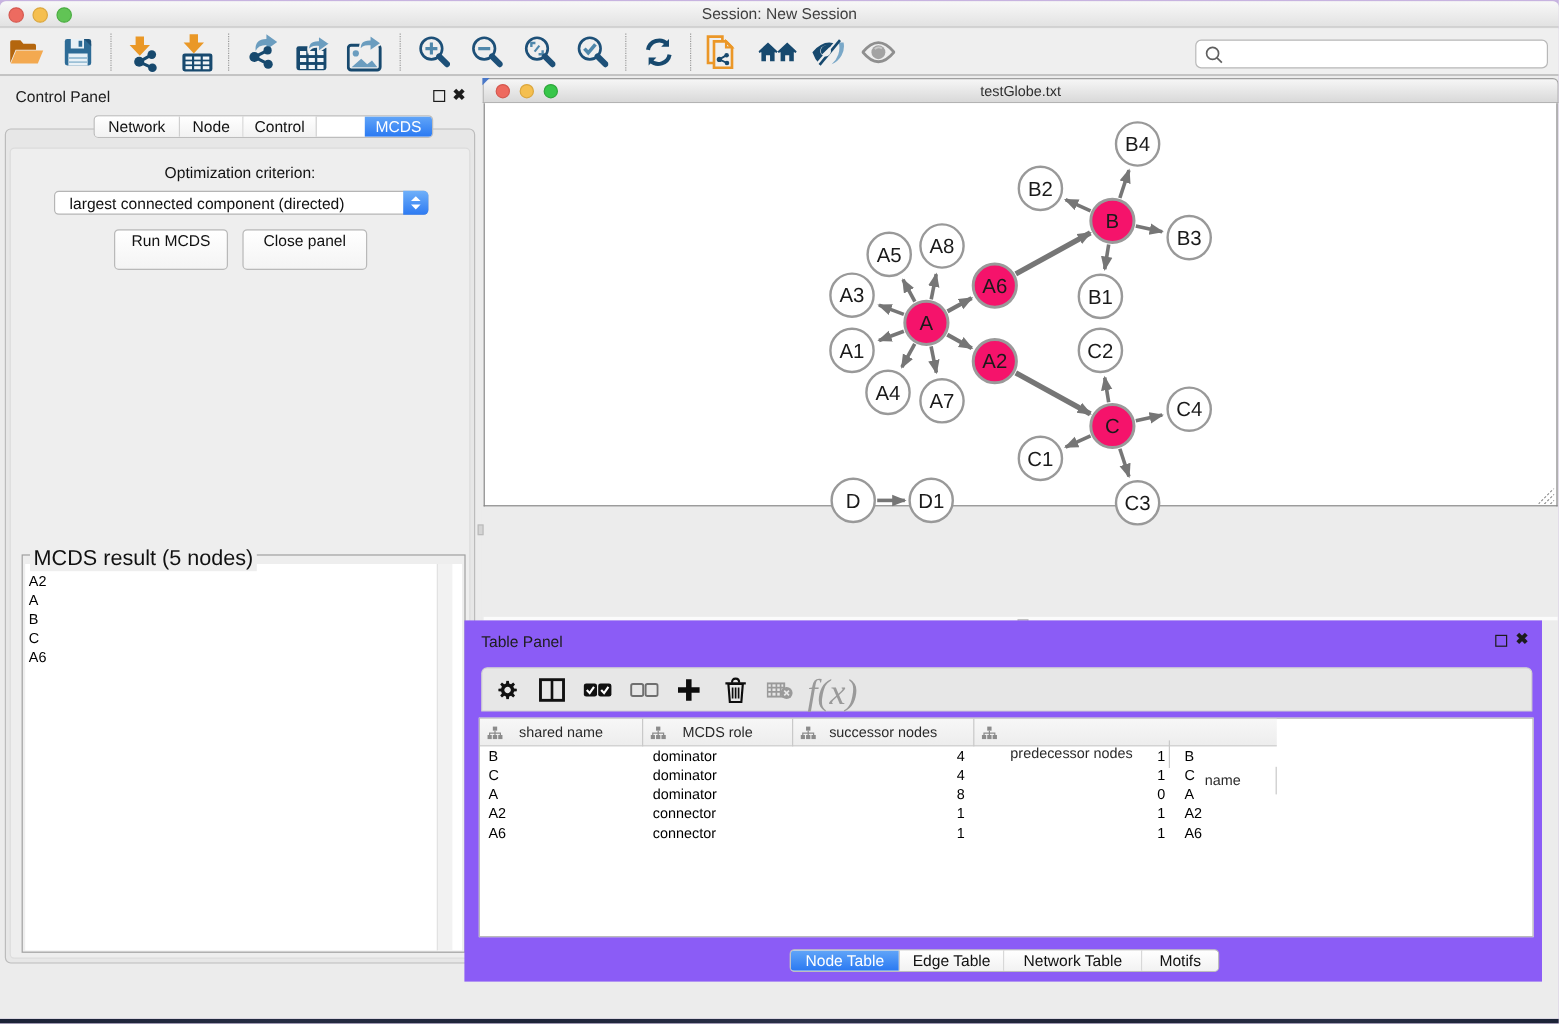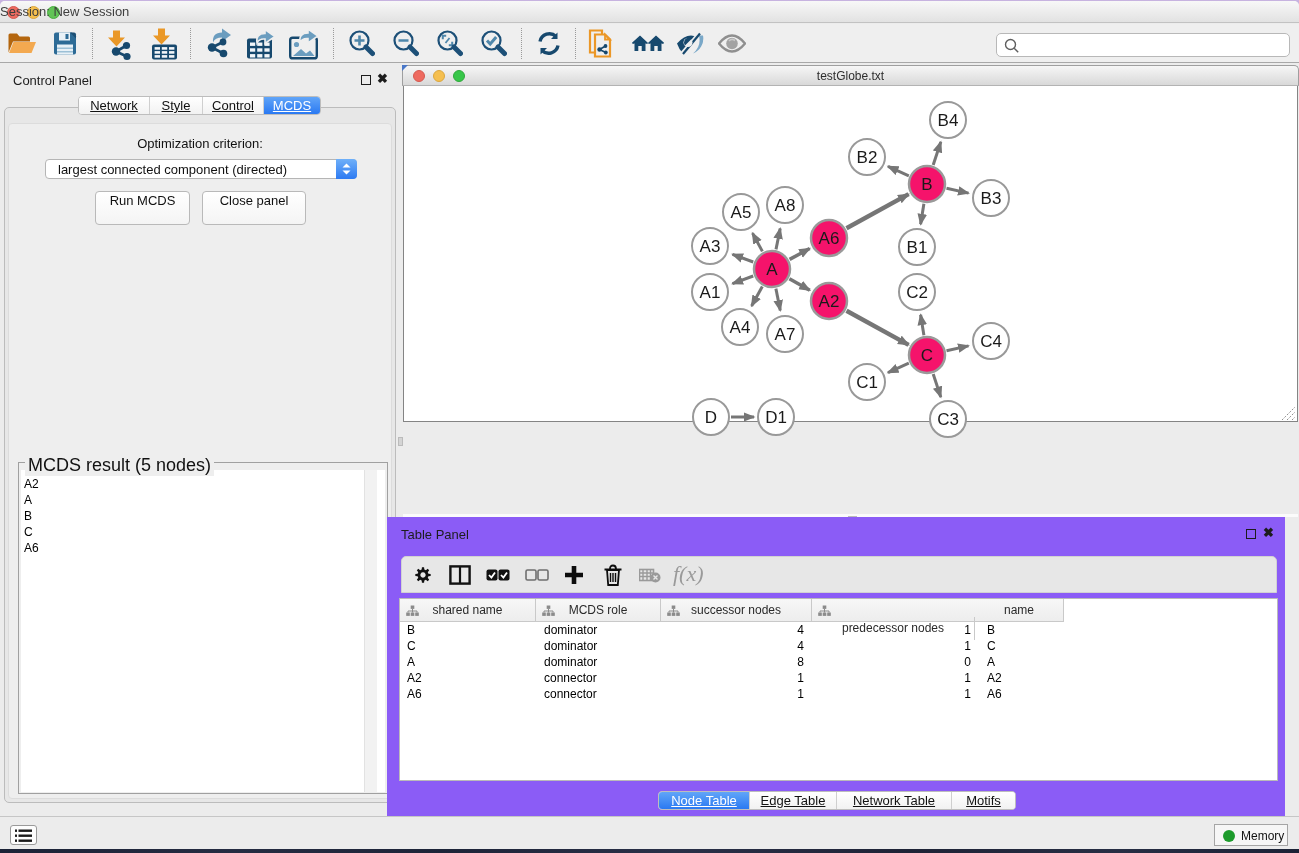--- a/index.html
+++ b/index.html
@@ -9,46 +9,46 @@
   background:linear-gradient(90deg,#1b2236 0%,#252c42 18%,#1d2438 34%,#2a3048 52%,#1e2336 70%,#272e44 86%,#1b2236 100%); }
 #win { position:absolute; left:0; top:1px; width:1299px; height:848px; background:#ececec;
   border-radius:5px 5px 0 0; overflow:hidden; }
 
 #titlebar { position:absolute; left:0; top:0; width:100%; height:22px;
   background:linear-gradient(#f8f8f8,#e2e2e2); border-bottom:1px solid #c2c2c2; }
 .tl { position:absolute; top:5px; width:13px; height:13px; border-radius:50%; }
 #titlebar .t1 { left:7px;  background:#ed6b60; border:1px solid #d55950; }
 #titlebar .t2 { left:27px; background:#f5bf4f; border:1px solid #dba73e; }
 #titlebar .t3 { left:47px; background:#61c455; border:1px solid #4aad41; }
-#titlebar .ttl { position:absolute; left:0; right:0; top:3px; 
+#titlebar .ttl { position:absolute; left:0; right:0; top:3px; text-align:center;
   font-size:13px; color:#3e3e3e; }
 
 #toolbar { position:absolute; left:0; top:23px; width:100%; height:39px;
   background:#efefef; border-bottom:1px solid #a8a8a8; }
 .tbi { position:absolute; top:0; height:39px; display:flex; align-items:center; justify-content:center; }
 .tsep { position:absolute; top:4px; height:31px; width:0; border-left:1px dotted #9a9a9a; }
 #searchbox { position:absolute; left:996px; top:9px; width:294px; height:24px; background:#fff;
   border:1px solid #b8b8b8; border-radius:5px; }
 
 #cp { position:absolute; left:0; top:63px; width:401px; height:754px; background:#ececec; }
 #cp .hdr { position:absolute; left:13px; top:9px; font-size:13px; color:#1d1d1d; }
 .flt { position:absolute; width:10px; height:10px; border:1.5px solid #1c1c1c; background:transparent; }
 .cls { position:absolute; font-size:13px; font-weight:bold; color:#1c1c1c; }
 #cp-outer { position:absolute; left:4px; top:43px; width:392px; height:696px;
   border:1px solid #bcbcbc; border-radius:5px; background:#e7e7e7; }
 #cp-inner { position:absolute; left:3px; top:15px; width:384px; height:676px;
   background:#eeeeee; border:1px solid #dcdcdc; border-radius:4px; }
 .seg { position:absolute; display:flex; height:19px; line-height:17px; border:1px solid #bdbdbd; border-radius:4px;
   background:#fff; overflow:hidden; font-size:13px; z-index:5; }
 .seg .s { display:flex; align-items:center; justify-content:center; color:#111; height:100%;
-  border-right:1px solid #cfcfcf; background:linear-gradient(#ffffff,#f2f2f2);text-decoration:underline; }
+  border-right:1px solid #cfcfcf; background:linear-gradient(#ffffff,#f2f2f2); }
 .seg .s:last-child { border-right:none; }
 .seg .sel { background:linear-gradient(#61a5f8,#2a79f2); color:#fff; }
 #cp-tabs { left:78px; top:32px; }
-#cp-tabs .s1 { width:71px; } #cp-tabs .s2 { width:53px; } #cp-tabs .s3 { width:61px; } #cp-tabs .s4 { width:56px; }
+#cp-tabs .s1 { width:71px; } #cp-tabs .s2 { width:53px; } #cp-tabs .s3 { width:61px; } #cp-tabs .s4 { width:56px;margin-left:40px; }
 #optlabel { position:absolute; left:0; width:100%; top:28px; text-align:center; font-size:13px; color:#111; }
 #combo { position:absolute; left:40px; top:51px; width:312px; height:20px; background:#fff;
   border:1px solid #b5b5b5; border-radius:4px; font-size:13px; color:#111; }
 #combo .txt { position:absolute; left:12px; top:2px; }
 #combo .btn { position:absolute; right:-1px; top:-1px; width:21px; height:20px; border-radius:0 4px 4px 0;
   background:linear-gradient(#6fb0f9,#2d7af2); }
 .btn svg { position:absolute; left:4px; top:3px; }
 .pbtn { position:absolute; height:34px; background:linear-gradient(#ffffff,#f4f4f4); border:1px solid #b9b9b9;
   border-radius:4px; font-size:13px; color:#111; text-align:center; line-height:17px; }
 #runbtn { left:90px; top:83px; width:95px; }
@@ -267,21 +267,21 @@
           <div class="it" style="top:23px;">A</div>
           <div class="it" style="top:39px;">B</div>
           <div class="it" style="top:55px;">C</div>
           <div class="it" style="top:71px;">A6</div>
         </div>
         <div class="legend">MCDS result (5 nodes)</div>
       </div>
     </div>
     <div class="seg" id="cp-tabs">
       <div class="s s1">Network</div>
-        <div class="s s2">Style</div>
+        <div class="s s2">Node</div>
         <div class="s s3">Control</div>
         <div class="s s4 sel">MCDS</div>
     </div>
   </div>
   <div id="netwin">
     <div id="nettitle">
       <div class="tl t1"></div>
         <div class="tl t2"></div>
         <div class="tl t3"></div>
       <div class="ttl">testGlobe.txt</div>
@@ -407,29 +407,29 @@
         <path d="M1.5 5.5 h17" stroke="#0d0d0d" stroke-width="2"></path>
         <path d="M7 5 q0-3.5 3-3.5 q3 0 3 3.5" fill="none" stroke="#0d0d0d" stroke-width="1.8"></path>
         <path d="M7.5 9 v9 M10 9 v9 M12.5 9 v9" stroke="#0d0d0d" stroke-width="1.4"></path>
       </svg>
       <svg style="position:absolute;left:237px;top:11px;" width="22" height="15" viewBox="0 0 22 15">
         <rect x="0.5" y="1.5" width="14" height="11" fill="none" stroke="#9a9a9a" stroke-width="1.6"></rect>
         <path d="M0.5 5 h14 M0.5 8.5 h14 M4 1.5 v11 M8 1.5 v11 M11.5 1.5 v11" stroke="#9a9a9a" stroke-width="1.4"></path>
         <circle cx="16.5" cy="9.5" r="5" fill="#9a9a9a"></circle>
         <path d="M14.5 7.5 l4 4 M18.5 7.5 l-4 4" stroke="#e7e7e7" stroke-width="1.4"></path>
       </svg>
-      <div style="position:absolute;left:271px;top:4px;font-family:'Liberation Serif',serif;font-style:italic;font-size:22px;color:#9a9a9a;">f(x)</div>
+      <div style="position:absolute;left:271px;top:4px;font-family:'Liberation Serif',serif;font-style:italic;font-size:30px;color:#9a9a9a;">f(x)</div>
     </div>
     <div id="tbl">
       <div class="hrow">
         <div class="hcell" style="left:0; width:136px;">shared name</div>
         <div class="hcell" style="left:136px; width:125px;">MCDS role</div>
         <div class="hcell" style="left:261px; width:151px;">successor nodes</div>
         <div class="hcell" style="left:412px; width:163px;margin-top:18px;">predecessor nodes</div>
-        <div class="hcell" style="left:575px; width:89px; border-right:1px solid #c9c9c9;">name</div>
+        <div class="hcell" style="left:575px; width:89px; border-right:1px solid #c9c9c9;margin-top:40px;">name</div>
       </div>
       <svg class="hic" style="left:6px;" width="13" height="12" viewBox="0 0 13 12">
           <g fill="#8b8b8b">
             <rect x="4.7" y="0.5" width="3.6" height="3.4"></rect>
             <rect x="0.2" y="7.5" width="3.6" height="3.4"></rect>
             <rect x="4.7" y="7.5" width="3.6" height="3.4"></rect>
             <rect x="9.2" y="7.5" width="3.6" height="3.4"></rect>
             <path d="M6.5 4 v2 M2 7.5 v-1.5 h9 v1.5 M6.5 6 v1.5" stroke="#8b8b8b" fill="none"></path>
           </g>
         </svg>
@@ -466,31 +466,13 @@
       <div class="drow rt" style="left:460px; top:23px; width:111px;">1<br>1<br>0<br>1<br>1</div>
       <div class="drow" style="left:587px; top:23px;">B<br>C<br>A<br>A2<br>A6</div>
     </div>
     <div class="seg" id="tp-tabs">
       <div class="s s1 sel">Node Table</div>
         <div class="s s2">Edge Table</div>
         <div class="s s3">Network Table</div>
         <div class="s s4">Motifs</div>
     </div>
   </div>
-  <div id="statusbar">
-    <div id="listbtn">
-      <svg width="17" height="14" viewBox="0 0 17 14" style="position:absolute;left:4px;top:3px;">
-        <g fill="#1a1a1a">
-          <rect x="0" y="0.5" width="2" height="2.4"></rect>
-            <rect x="3.5" y="0.5" width="13.5" height="2.4"></rect>
-          <rect x="0" y="5.5" width="2" height="2.4"></rect>
-            <rect x="3.5" y="5.5" width="13.5" height="2.4"></rect>
-          <rect x="0" y="10.5" width="2" height="2.4"></rect>
-            <rect x="3.5" y="10.5" width="13.5" height="2.4"></rect>
-        </g>
-      </svg>
-    </div>
-    <div id="membtn">
-        <div class="dot"></div>
-        <div class="mt">Memory</div>
-      </div>
-  </div>
 </div>
 
 </body></html>

